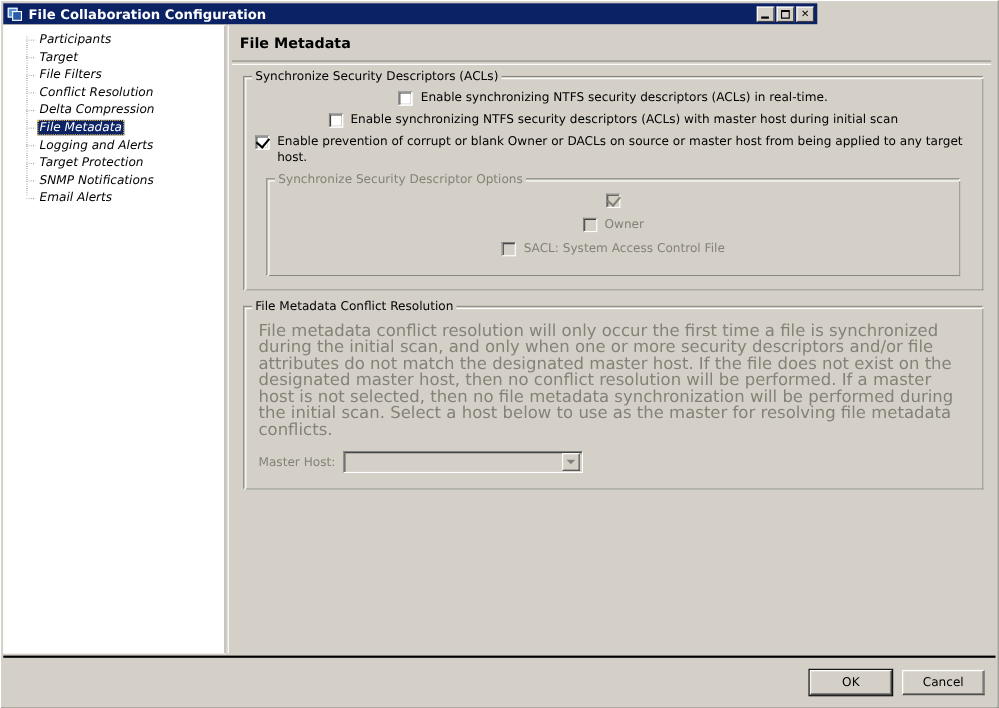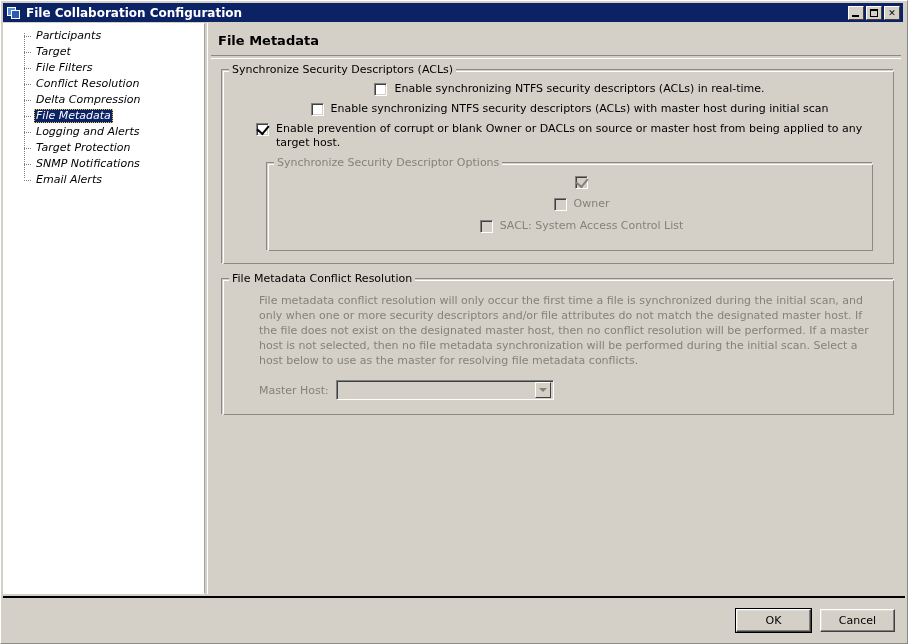--- a/index.html
+++ b/index.html
@@ -24,21 +24,21 @@
     background: #d4d0c8;
     border: 1px solid #ffffff;
     border-right-color: #8a8a82;
     border-bottom-color: #8a8a82;
   }
 
   
   .titlebar {
     position: absolute;
     left: 2px; top: 2px;
-    width: 900px; height: 19px;
+    width: 740px; height: 19px;
     background: #0b2265;
     display: flex;
     align-items: center;
     padding: 0;
     box-sizing: border-box;
   }
   .title-icon {
     width: 16px; height: 16px;
     margin-left: 3px; margin-right: 4px;
     position: relative;
@@ -194,21 +194,20 @@
   }
 
   
   .groupbox {
     position: relative;
     margin: 10px 11px 0 13px;
     border: 1px solid #8a8a82;
     border-right-color: #ffffff;
     border-bottom-color: #ffffff;
     box-sizing: border-box;
-    padding-left: 24px;
   }
   .groupbox > .inner-edge {
     position: absolute;
     left: 1px; top: 1px; right: -1px; bottom: -1px;
     border: 1px solid #ffffff;
     border-right-color: #8a8a82;
     border-bottom-color: #8a8a82;
     pointer-events: none;
     box-sizing: border-box;
   }
@@ -268,21 +267,21 @@
 
   
   .subgroup {
     margin: 12px 10px 2px 10px;
   }
   .subgroup .gb-body { padding: 12px 10px 9px 10px; }
   .subgroup .cb-row { margin-bottom: 8px; }
 
   
   .desc-text {
-    font-size: 11px;
+    font-size: 15px;
     color: #848278;
     line-height: 15px;
     margin: 2px 4px 0 3px;
   }
   .master-row {
     display: flex;
     align-items: center;
     margin-top: 12px;
     margin-left: 3px;
     margin-bottom: 4px;
@@ -474,21 +473,21 @@
                 <div class="checkbox disabled">
                     <span class="tick"></span>
                   </div>
               </div>
               <div class="cb-row">
                 <div class="checkbox disabled"></div>
                 <div class="cb-label disabled">Owner</div>
               </div>
               <div class="cb-row">
                 <div class="checkbox disabled"></div>
-                <div class="cb-label disabled">SACL: System Access Control List</div>
+                <div class="cb-label disabled">SACL: System Access Control File</div>
               </div>
             </div>
           </div>
 
         </div>
       </div>
 
       <div class="groupbox" style="margin-top:14px;">
         <div class="inner-edge"></div>
         <div class="gb-title">File Metadata Conflict Resolution</div>

